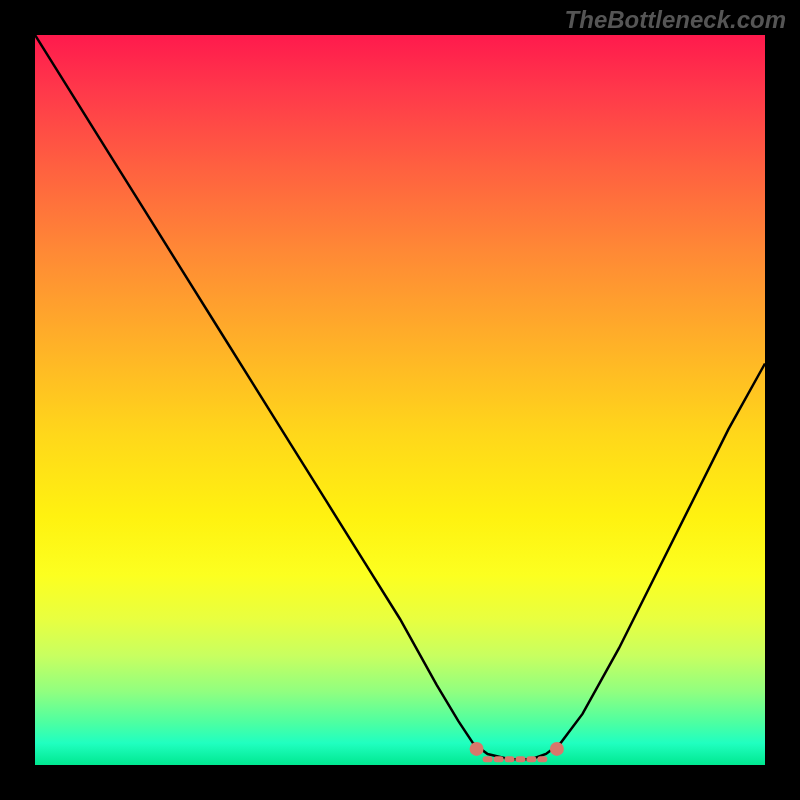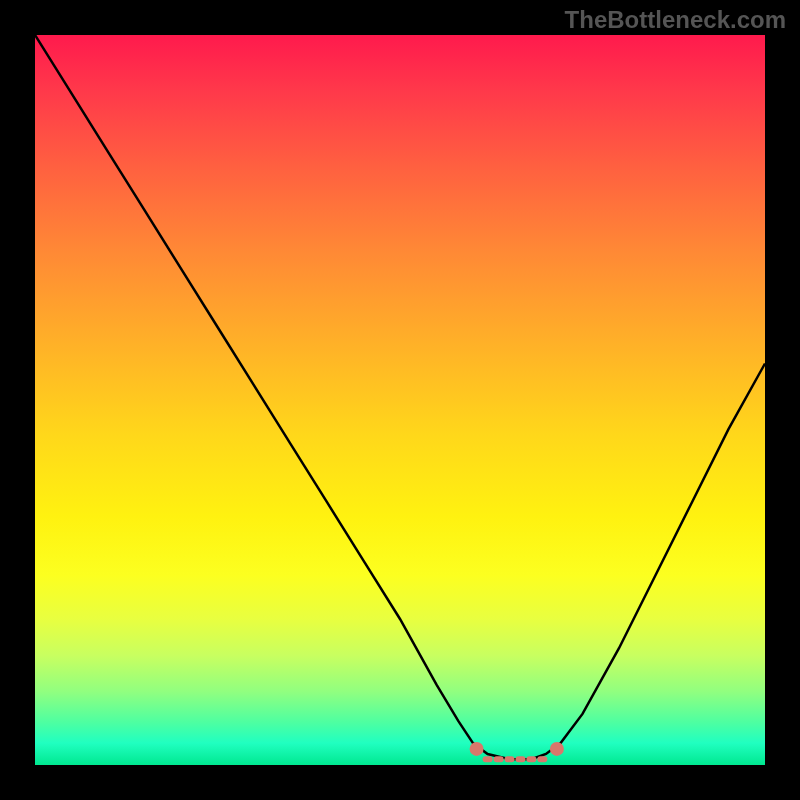--- a/index.html
+++ b/index.html
@@ -12,20 +12,21 @@
     overflow: hidden;
   }
   .watermark {
     position: absolute;
     top: 6px;
     right: 14px;
     color: #555;
     font-size: 24px;
     font-weight: bold;
     z-index: 10;
+    font-style: italic;
   }
   .plot-area {
     position: absolute;
     left: 35px;
     top: 35px;
     width: 730px;
     height: 730px;
   }
   .gradient-bg {
     position: absolute;

